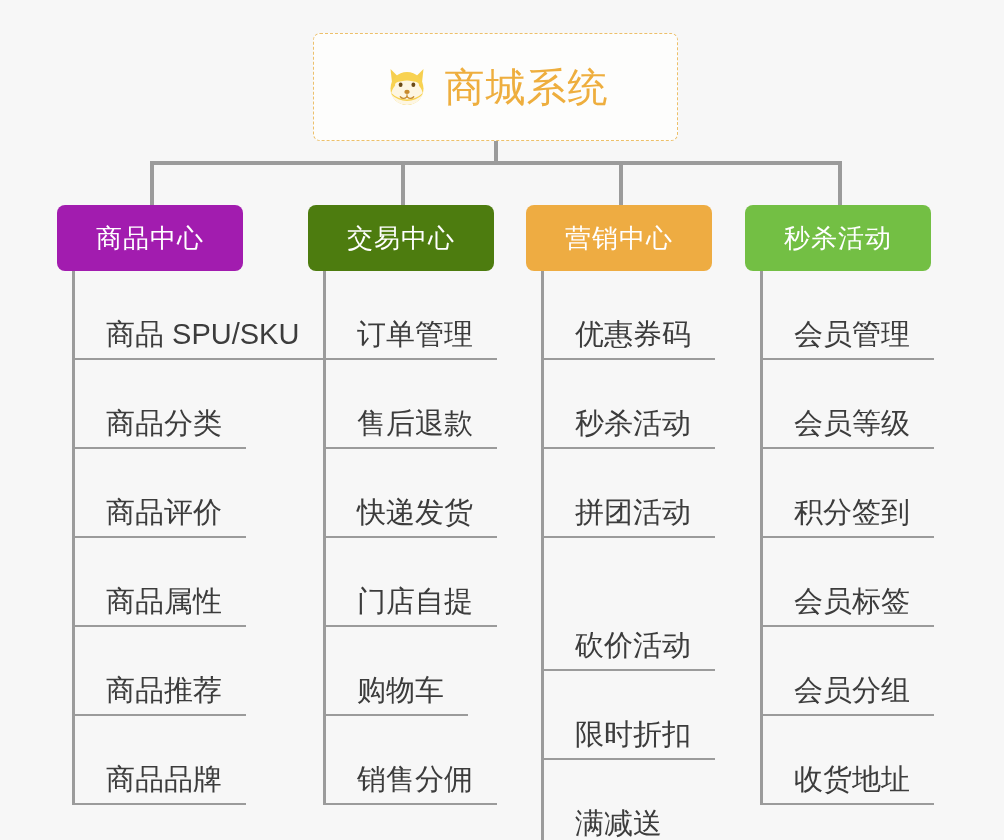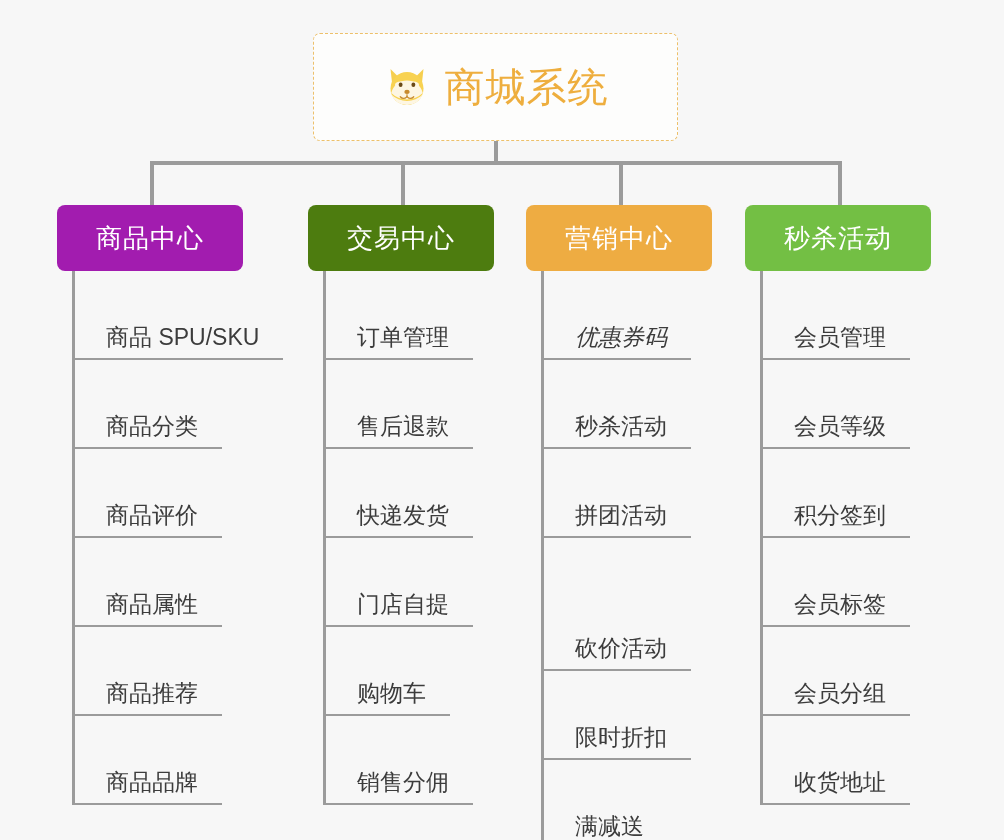--- a/index.html
+++ b/index.html
@@ -111,21 +111,21 @@
   .leaf {
     position: relative;
     height: 89px;
     display: flex;
     align-items: flex-end;
     padding-left: 3px;
   }
   .leaf-inner {
     border-bottom: 2px solid #9b9b9b;
     padding: 0 24px 6px 34px;
-    font-size: 23px;
+    font-size: 29px;
     color: #3c3c3c;
     white-space: nowrap;
     line-height: 1.25;
   }
 </style>
 </head>
 <body>
 
 <div class="canvas">
 
@@ -205,21 +205,21 @@
           </div>
           <div class="leaf" style="padding-left: 15px;">
             <div class="leaf-inner">销售分佣</div>
           </div>
         </div>
       </div>
       <div class="column" style="left: 526px; width: 186px;">
         <div class="cat-box" style="background: rgb(238, 172, 66);">营销中心</div>
         <div class="leaf-list">
           <div class="spine" style="left: 15px;"></div>
-          <div class="leaf" style="padding-left: 15px; font-style: italic;">
+          <div class="leaf" style="padding-left: 15px;">
             <div class="leaf-inner">优惠券码</div>
           </div>
           <div class="leaf" style="padding-left: 15px;">
             <div class="leaf-inner">秒杀活动</div>
           </div>
           <div class="leaf" style="padding-left: 15px;">
             <div class="leaf-inner">拼团活动</div>
           </div>
           <div class="leaf" style="padding-left: 15px; margin-top: 44px;">
             <div class="leaf-inner">砍价活动</div>

